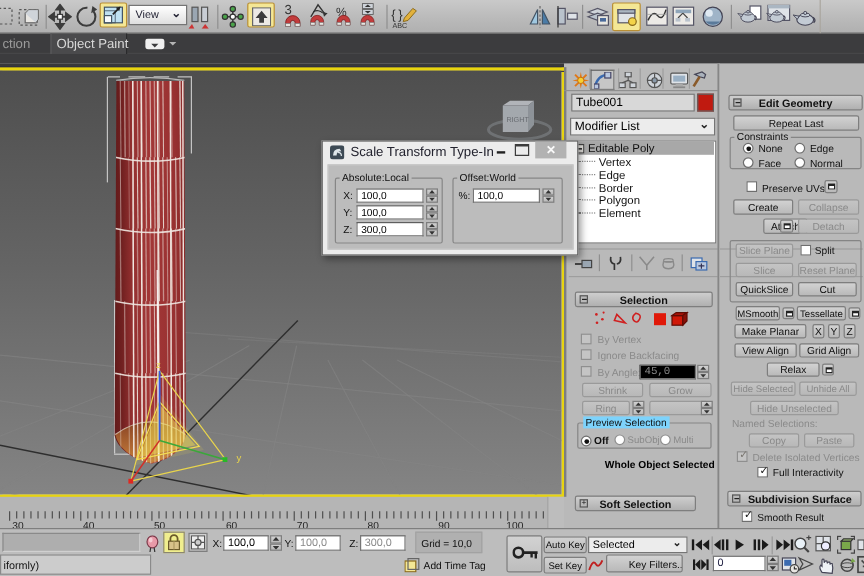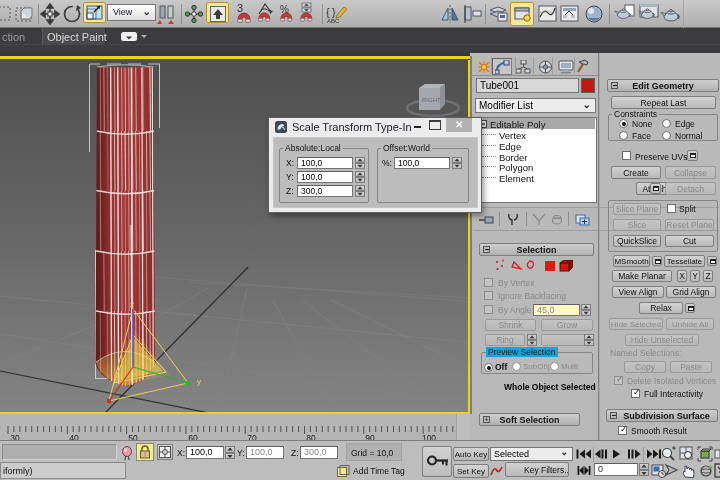--- a/index.html
+++ b/index.html
@@ -453,21 +453,21 @@
       <path d="M66 5 l3.5 -2.5 9 0 -3.5 2.5z" fill="#a81208" stroke="#600c04"></path>
       <path d="M75 5 l3.5 -2.5 0 7 -3.5 3.5z" fill="#881008" stroke="#600c04"></path>
     </g>
   </svg>
 <div class="cb" style="left:484px;top:278px;background:#c4c4c4;border-color:#8f8f8f;"></div>
 <div class="glbl" style="left:498px;top:278px;">By Vertex</div>
 <div class="cb" style="left:484px;top:291px;background:#c4c4c4;border-color:#8f8f8f;"></div>
 <div class="glbl" style="left:498px;top:291px;">Ignore Backfacing</div>
 <div class="cb" style="left:484px;top:305px;background:#c4c4c4;border-color:#8f8f8f;"></div>
 <div class="glbl" style="left:498px;top:305px;">By Angle:</div>
-<div class="fld" style="left:533px;top:304px;width:47px;height:12px;color:#8a8a8a;background:#fef9c3;">45,0</div>
+<div class="fld" style="left:533px;top:304px;width:47px;height:12px;color:#8a8a8a;background:#000000;font-family:Liberation Mono, monospace;">45,0</div>
 <div style="position:absolute;left:581px;top:304px;width:10px;height:6.0px;background:linear-gradient(#d2d2d2,#b9b9b9);border:1px solid #7e7e7e;font-size:0;"><svg width="8" height="4.0" viewBox="0 0 8 5">
       <path d="M4 0.5L1 4h6z" fill="#333"></path>
     </svg></div>
 <div style="position:absolute;left:581px;top:310.0px;width:10px;height:6.0px;background:linear-gradient(#d2d2d2,#b9b9b9);border:1px solid #7e7e7e;font-size:0;"><svg width="8" height="4.0" viewBox="0 0 8 5">
       <path d="M4 4.5L1 1h6z" fill="#333"></path>
     </svg></div>
 <div class="btn dis" style="left:485px;top:319px;width:51px;height:12px;">Shrink</div>
 <div class="btn dis" style="left:541px;top:319px;width:52px;height:12px;">Grow</div>
 <div class="btn dis" style="left:485px;top:334px;width:40px;height:12px;">Ring</div>
 <div style="position:absolute;left:527px;top:334px;width:10px;height:6.0px;background:linear-gradient(#d2d2d2,#b9b9b9);border:1px solid #7e7e7e;font-size:0;"><svg width="8" height="4.0" viewBox="0 0 8 5">
@@ -477,21 +477,21 @@
       <path d="M4 4.5L1 1h6z" fill="#333"></path>
     </svg></div>
 <div class="btn dis" style="left:541px;top:334px;width:40px;height:12px;padding-left:47px;">Loop</div>
 <div style="position:absolute;left:584px;top:334px;width:10px;height:6.0px;background:linear-gradient(#d2d2d2,#b9b9b9);border:1px solid #7e7e7e;font-size:0;"><svg width="8" height="4.0" viewBox="0 0 8 5">
       <path d="M4 0.5L1 4h6z" fill="#333"></path>
     </svg></div>
 <div style="position:absolute;left:584px;top:340.0px;width:10px;height:6.0px;background:linear-gradient(#d2d2d2,#b9b9b9);border:1px solid #7e7e7e;font-size:0;"><svg width="8" height="4.0" viewBox="0 0 8 5">
       <path d="M4 4.5L1 1h6z" fill="#333"></path>
     </svg></div>
 <div class="grp" style="left:481px;top:352px;width:112px;height:22px;"></div>
-<div class="lbl" style="left:486px;top:347px;background:#0ea5e9;padding:0 2px;">Preview Selection</div>
+<div class="lbl" style="left:486px;top:347px;background:#7dd3fc;padding:0 2px;">Preview Selection</div>
 <div class="rb" style="left:484px;top:363px;"></div>
 <div style="position:absolute;left:487px;top:366px;width:4px;height:4px;background:#111;border-radius:50%;"></div>
 <div class="lbl" style="left:495px;top:362px;font-weight:bold;">Off</div>
 <div class="rb" style="left:512px;top:362px;border-color:#8f8f8f;"></div>
 <div class="glbl" style="left:523px;top:362px;font-size:8px;">SubObj</div>
 <div class="rb" style="left:550px;top:362px;border-color:#8f8f8f;"></div>
 <div class="glbl" style="left:561px;top:362px;font-size:8px;">Multi</div>
 <div class="lbl" style="left:504px;top:382px;font-weight:bold;font-size:8.5px;color:#000;">Whole Object Selected</div>
 <div class="hdr" style="left:479px;top:413px;width:101px;height:13px;line-height:12px;">Soft Selection</div>
 <div style="position:absolute;left:483px;top:416px;width:7px;height:7px;background:#b9b9b9;border:1px solid #555;"></div>

